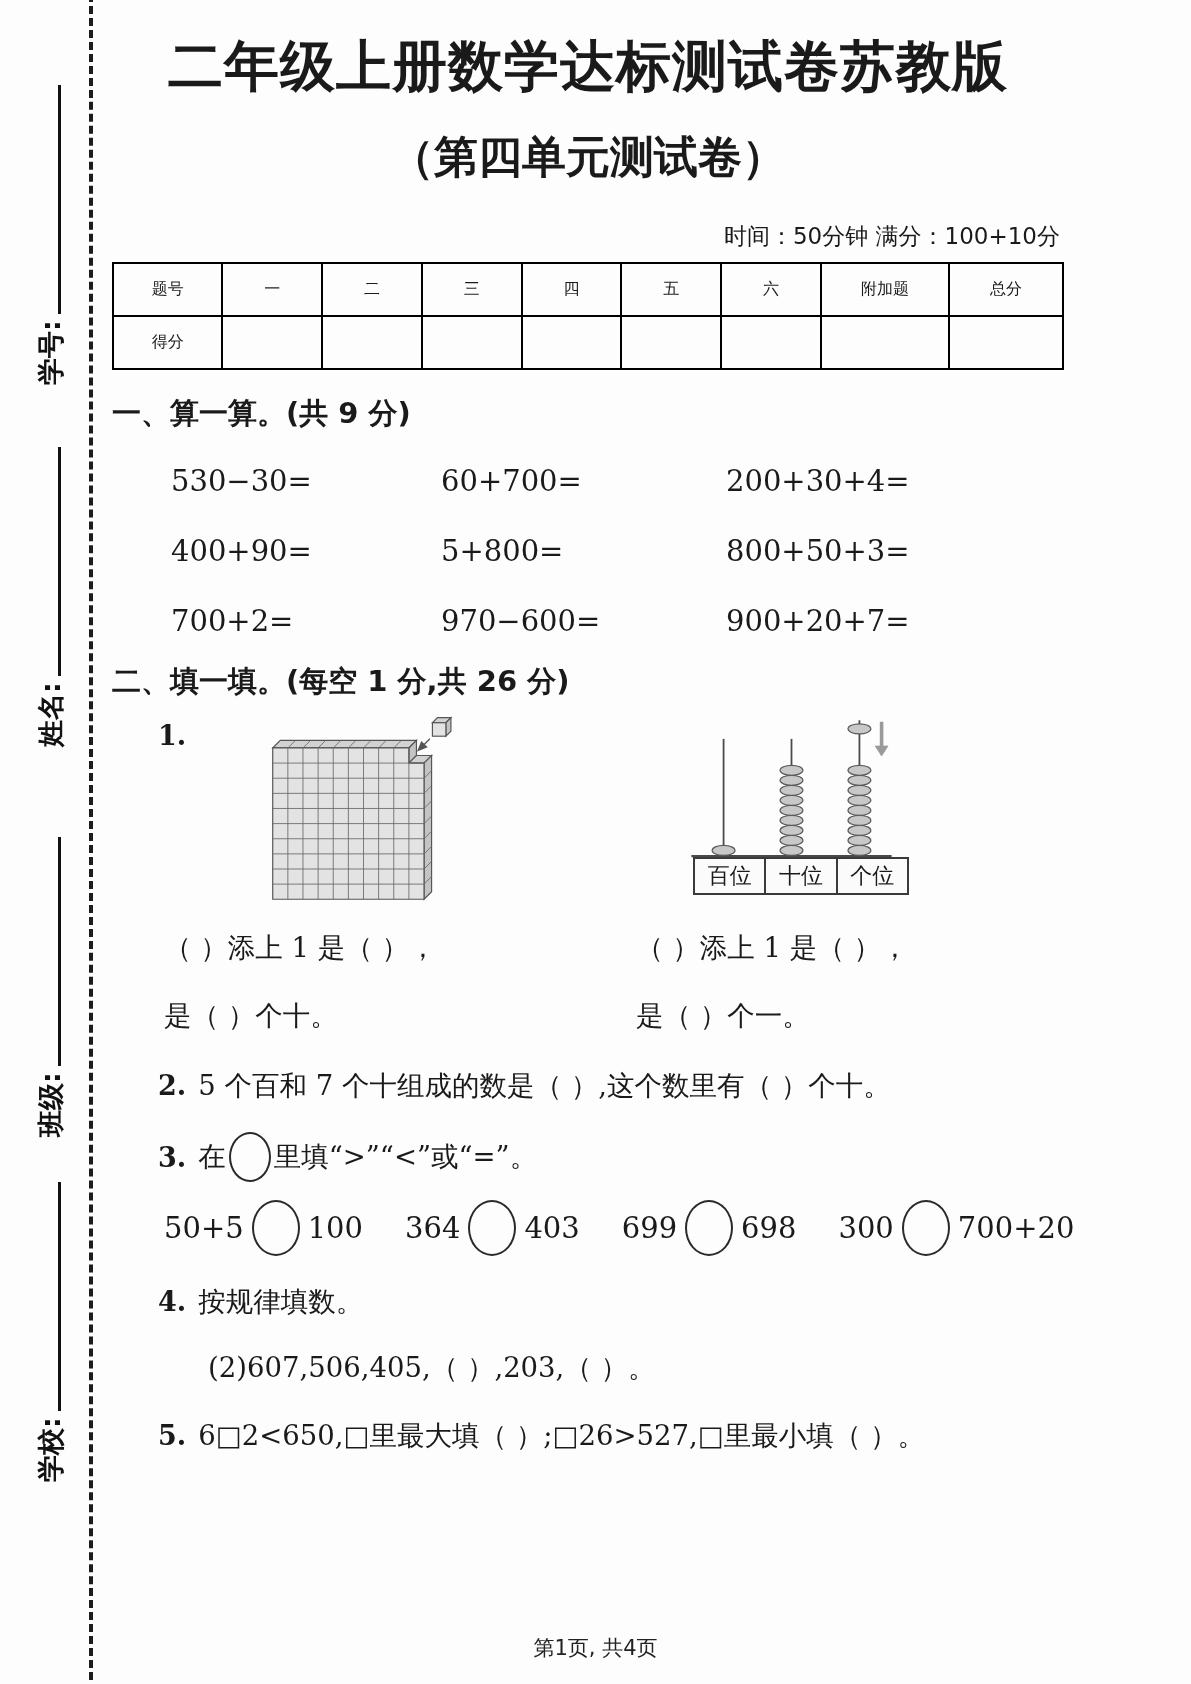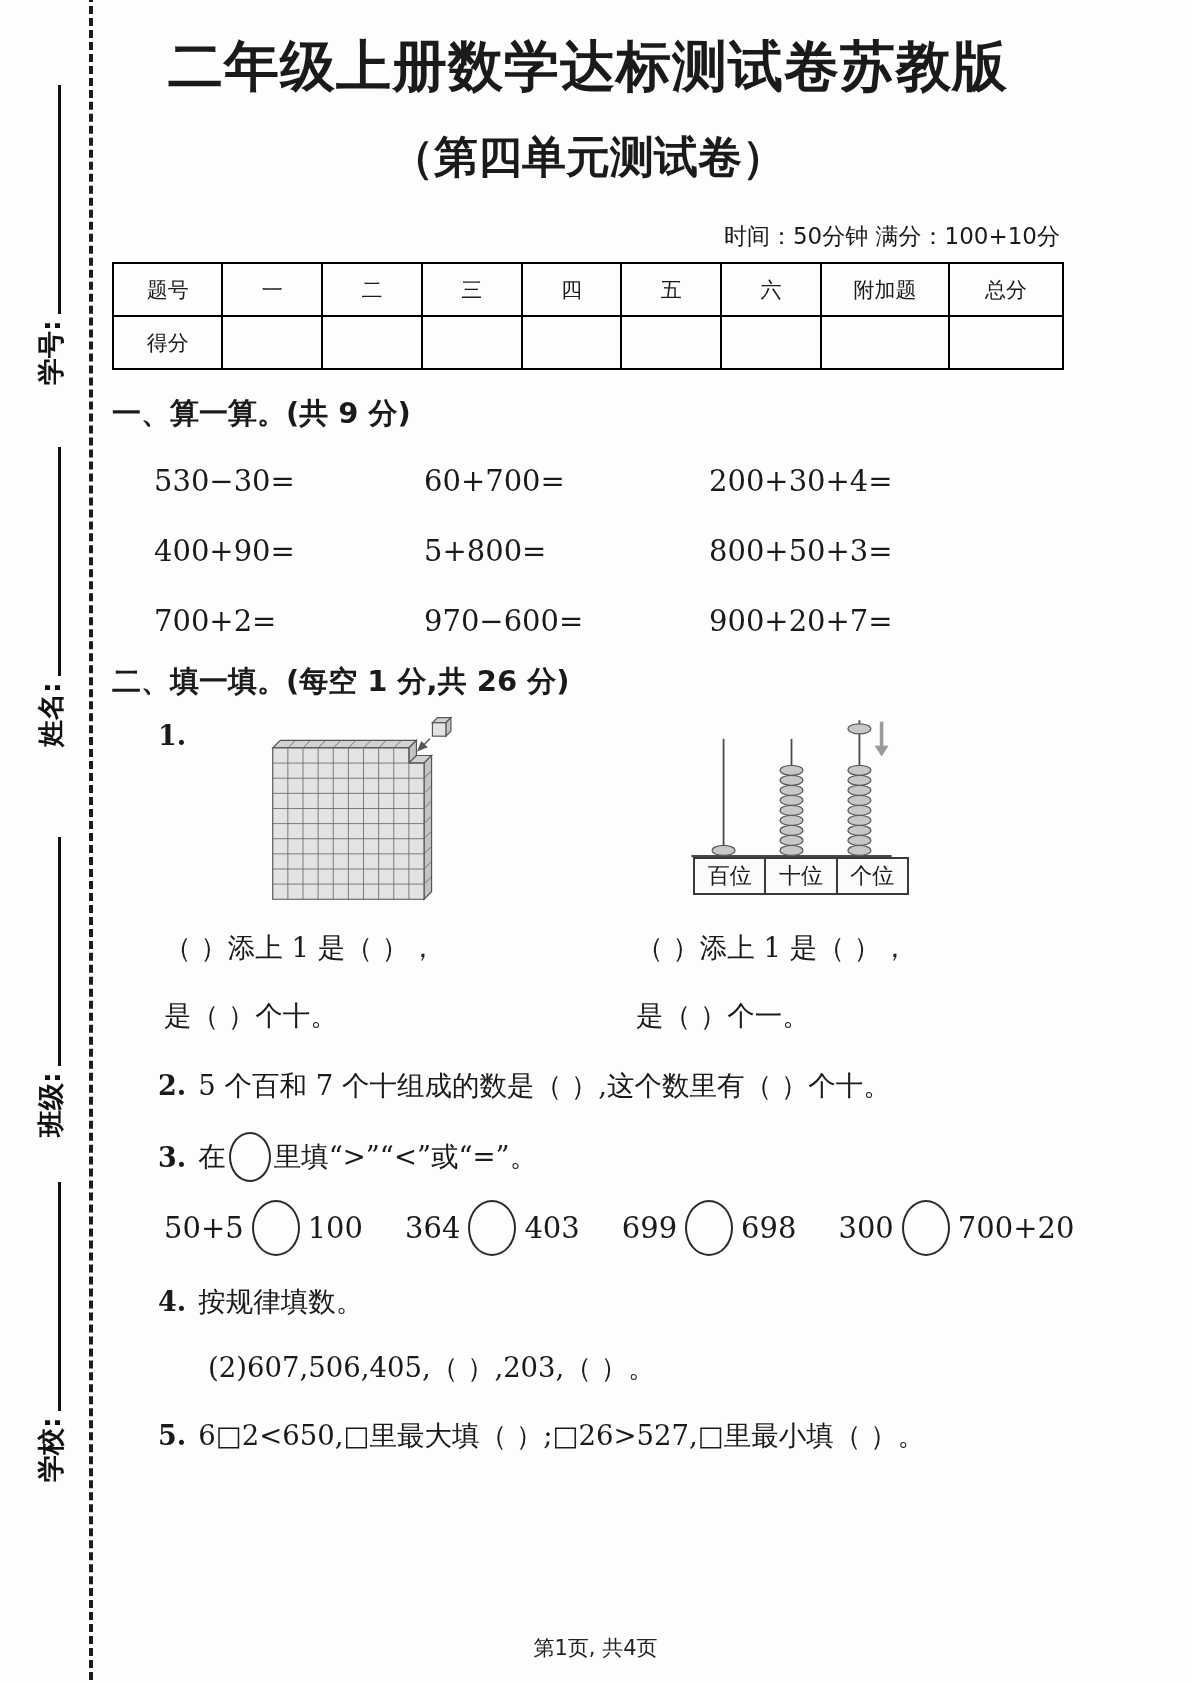--- a/index.html
+++ b/index.html
@@ -34,32 +34,32 @@
     margin:24px 0 0; text-align:center;
     font-family:"DejaVu Sans","Liberation Sans",sans-serif;
     font-size:44px; font-weight:bold;
   }
   .meta {
     margin:34px 4px 10px 0; text-align:right;
     font-family:"DejaVu Sans","Liberation Sans",sans-serif; font-size:23px;
   }
   .score-table {
     width:100%; border-collapse:collapse; table-layout:fixed;
-    font-family:"DejaVu Sans","Liberation Sans",sans-serif; font-size:21px;margin-top:6px;
+    font-family:"DejaVu Sans","Liberation Sans",sans-serif; font-size:16px;margin-top:6px;
   }
   .score-table td { border:2.5px solid #000; height:51px; text-align:center; padding:0; }
 
   .sec-heading {
     margin:24px 0 0;
     font-family:"DejaVu Sans","Liberation Sans",sans-serif;
     font-size:29px; font-weight:bold;
   }
   .problems {
     display:grid; grid-template-columns:270px 285px auto; row-gap:36px;
-    margin:30px 0 0 42px; font-size:29px;
+    margin:30px 0 0 59px; font-size:29px;
   }
   .q-num { font-weight:bold; font-size:27px; }
 
   .q1 { display:flex; align-items:flex-start; margin:14px 0 0 46px; }
   .q1 .q-num { margin-top:4px; }
   .block-fig { margin-left:80px; }
   .abacus-fig { margin-left:auto; margin-right:155px; display:flex; flex-direction:column; }
   .abacus-labels { display:flex; width:216px; margin:-2px 0 0 9px; }
   .abacus-labels div {
     flex:1; border:2.5px solid #3a3a3a; border-left-width:1.25px; border-right-width:1.25px;

